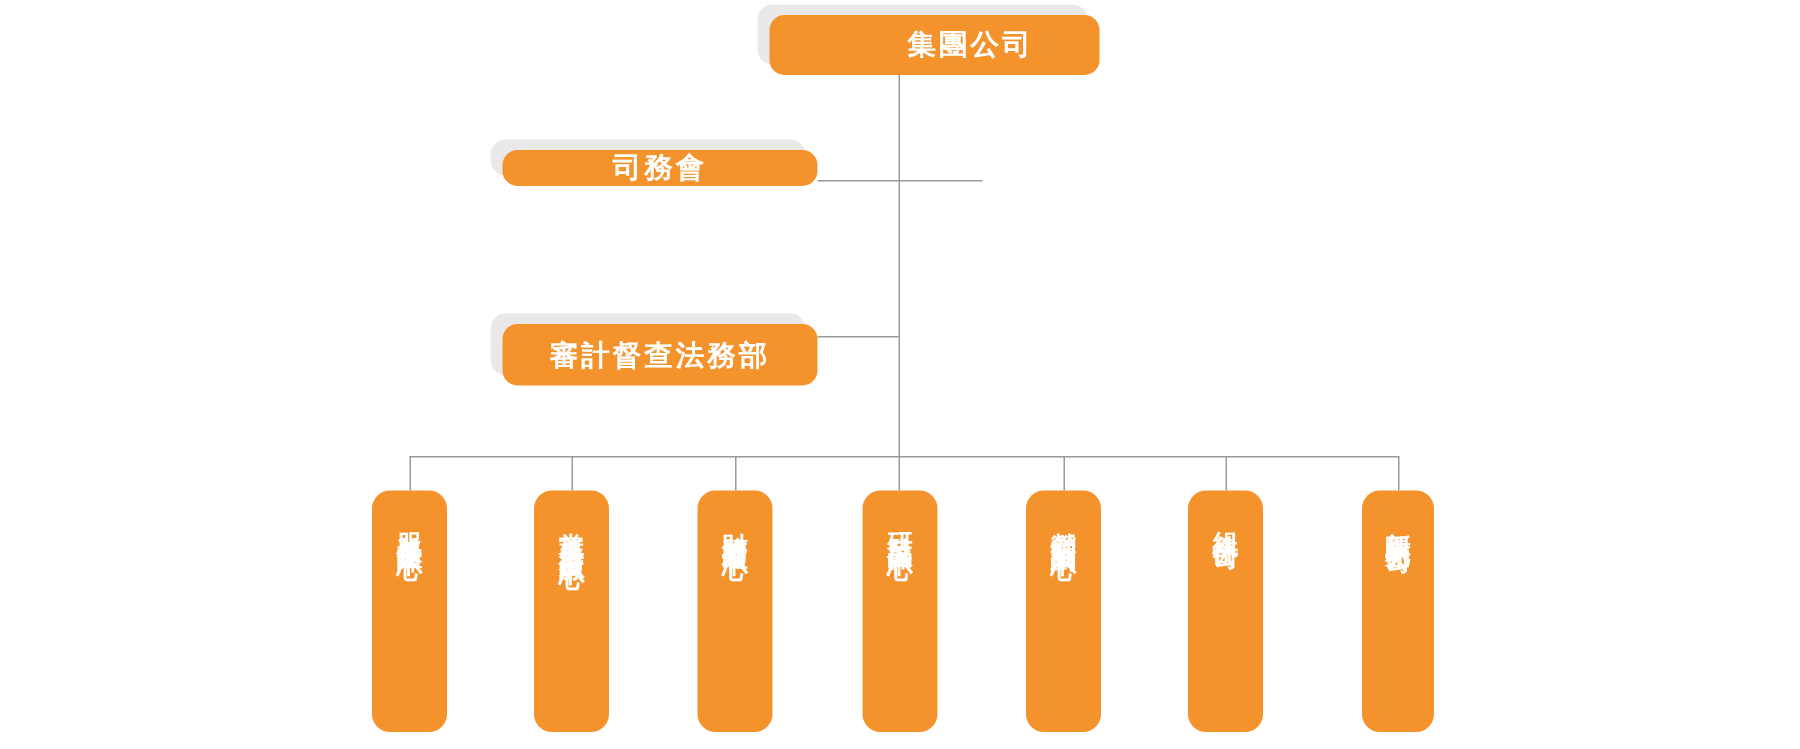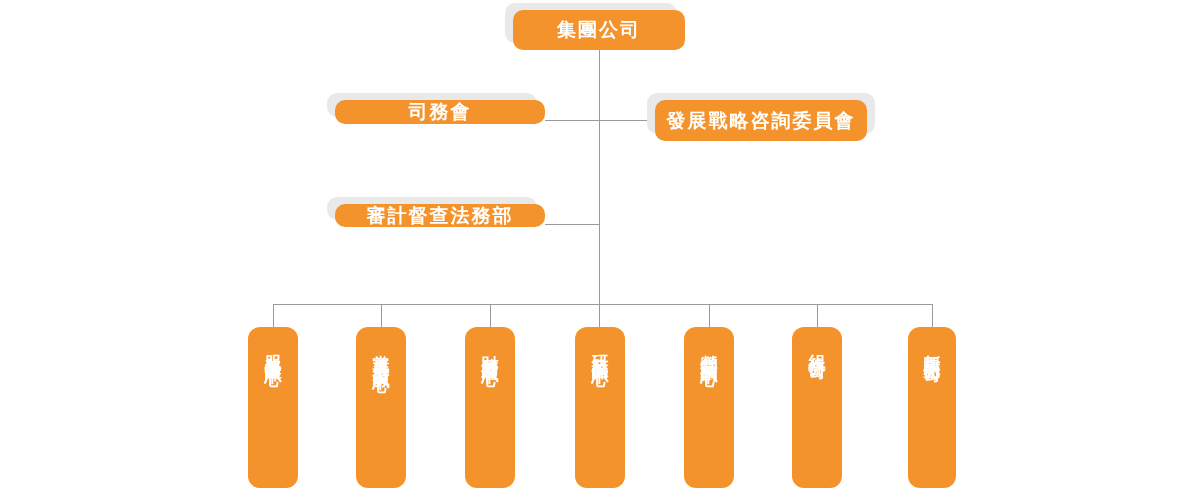--- a/index.html
+++ b/index.html
@@ -37,24 +37,24 @@
     font-weight: bold;
     border-radius: 10px;
     display: flex;
     align-items: center;
     justify-content: center;
     text-align: center;
   }
   .box-h { font-size: 19px; letter-spacing: 2px; }
   .shadow-ul { box-shadow: -8px -7px 0 0 #e9e9e9; }
   .shadow-ulr { box-shadow: -8px -7px 0 0 #e9e9e9, 8px -7px 0 0 #e9e9e9; }
-  .box-root { left: 513px; top: 10px;  width: 172px; height: 40px; }
+  .box-root { left: 513px; top: 10px;  width: 172px; height: 40px; padding-left: 48px; }
   .box-l2a  { left: 335px; top: 100px; width: 210px; height: 24px; }
   .box-l2b  { left: 655px; top: 100px; width: 212px; height: 41px; }
-  .box-l3a  { left: 335px; top: 204px; width: 210px; height: 23px; }
+  .box-l3a  { left: 335px; top: 216px; width: 210px; height: 41px; }
   .dept {
     position: absolute;
     top: 327px;
     width: 50px;
     height: 161px;
     background: #F4922C;
     border-radius: 12px;
     display: flex;
     justify-content: center;
     align-items: flex-start;
@@ -91,23 +91,20 @@
   <div class="line vline stub stub-6"></div>
   <div class="line vline stub stub-7"></div>
 
   <div class="box box-h box-root shadow-ul">
     <span>集團公司</span>
   </div>
 
   <div class="box box-h box-l2a shadow-ul">
     <span>司務會</span>
   </div>
-  <div class="box box-h box-l2b shadow-ulr">
-    <span>發展戰略咨詢委員會</span>
-  </div>
 
   <div class="box box-h box-l3a shadow-ul">
     <span>審計督查法務部</span>
   </div>
 
   <div class="dept dept-1">
     <span>服務保障中心</span>
   </div>
   <div class="dept dept-2">
     <span>黨群人力資源中心</span>

